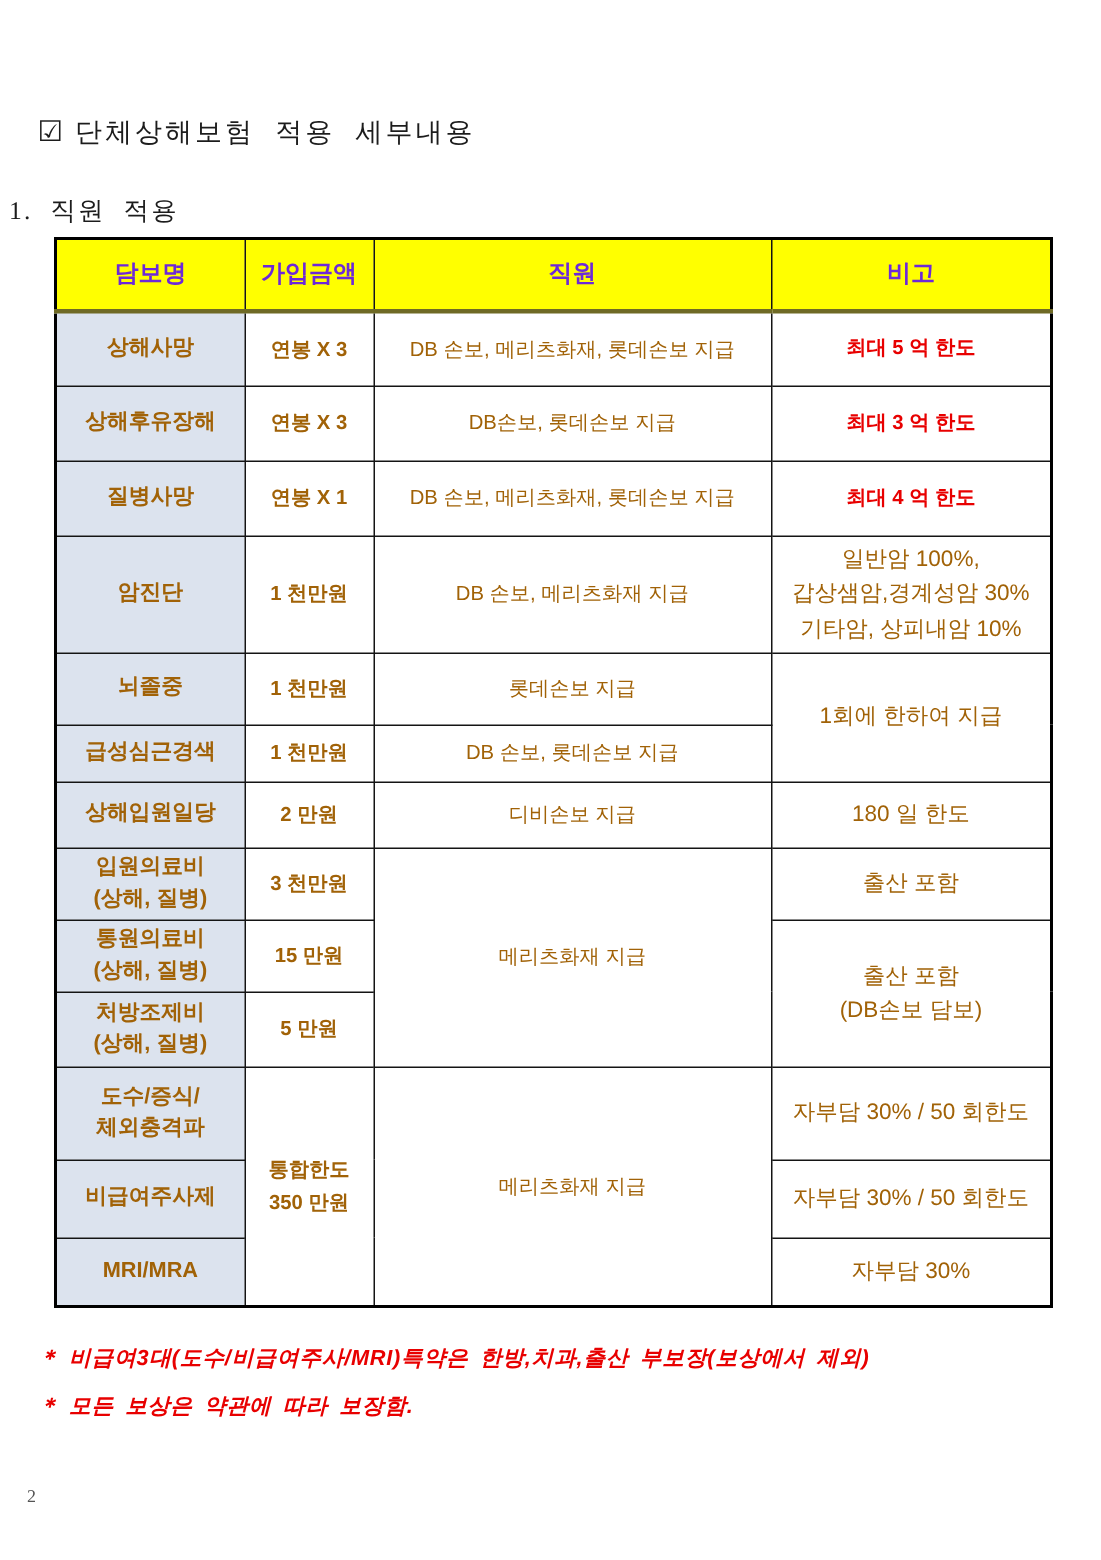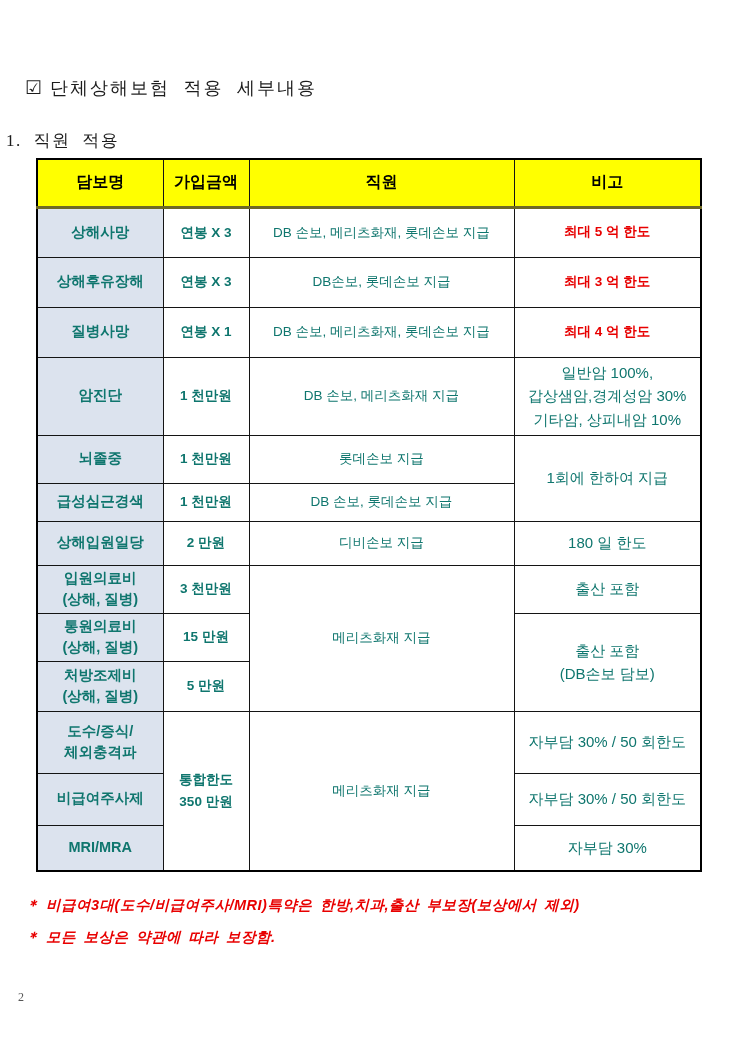--- a/index.html
+++ b/index.html
@@ -29,24 +29,24 @@
   table.ins {
     position:absolute; left:36px; top:158px;
     width:664px; border-collapse:collapse; table-layout:fixed;
     border:2.5px solid #000;
     font-family:"Liberation Sans", sans-serif;
   }
   table.ins th, table.ins td {
     border:1.6px solid #141414;
     text-align:center; vertical-align:middle;
     padding:2px 4px; white-space:pre-line;
-    color:#0f766e;
+    color:#a16207;
   }
   table.ins th {
-    background:#ffff00; font-size:16px; font-weight:bold; color:#000000;
+    background:#ffff00; font-size:16px; font-weight:bold; color:#6d28d9;
     border-bottom:3px solid #6f6a25;
   }
   td.c1 { background:#dce3ee; font-weight:bold; font-size:14.5px; line-height:1.45; color:#111; }
   td.amt { color:#e80000; font-weight:bold; font-size:13.5px; line-height:1.6; }
   td.pay { font-size:13.5px; color:#2a2a2a;margin-left:28px; }
   td.note { font-size:15px; color:#2a2a2a; line-height:1.55; }
   td.note.red { color:#e80000; font-weight:bold; font-size:13.5px; }
 
   .notes { position:absolute; left:25px; top:896px;font-style:italic; }
   .note-line {

